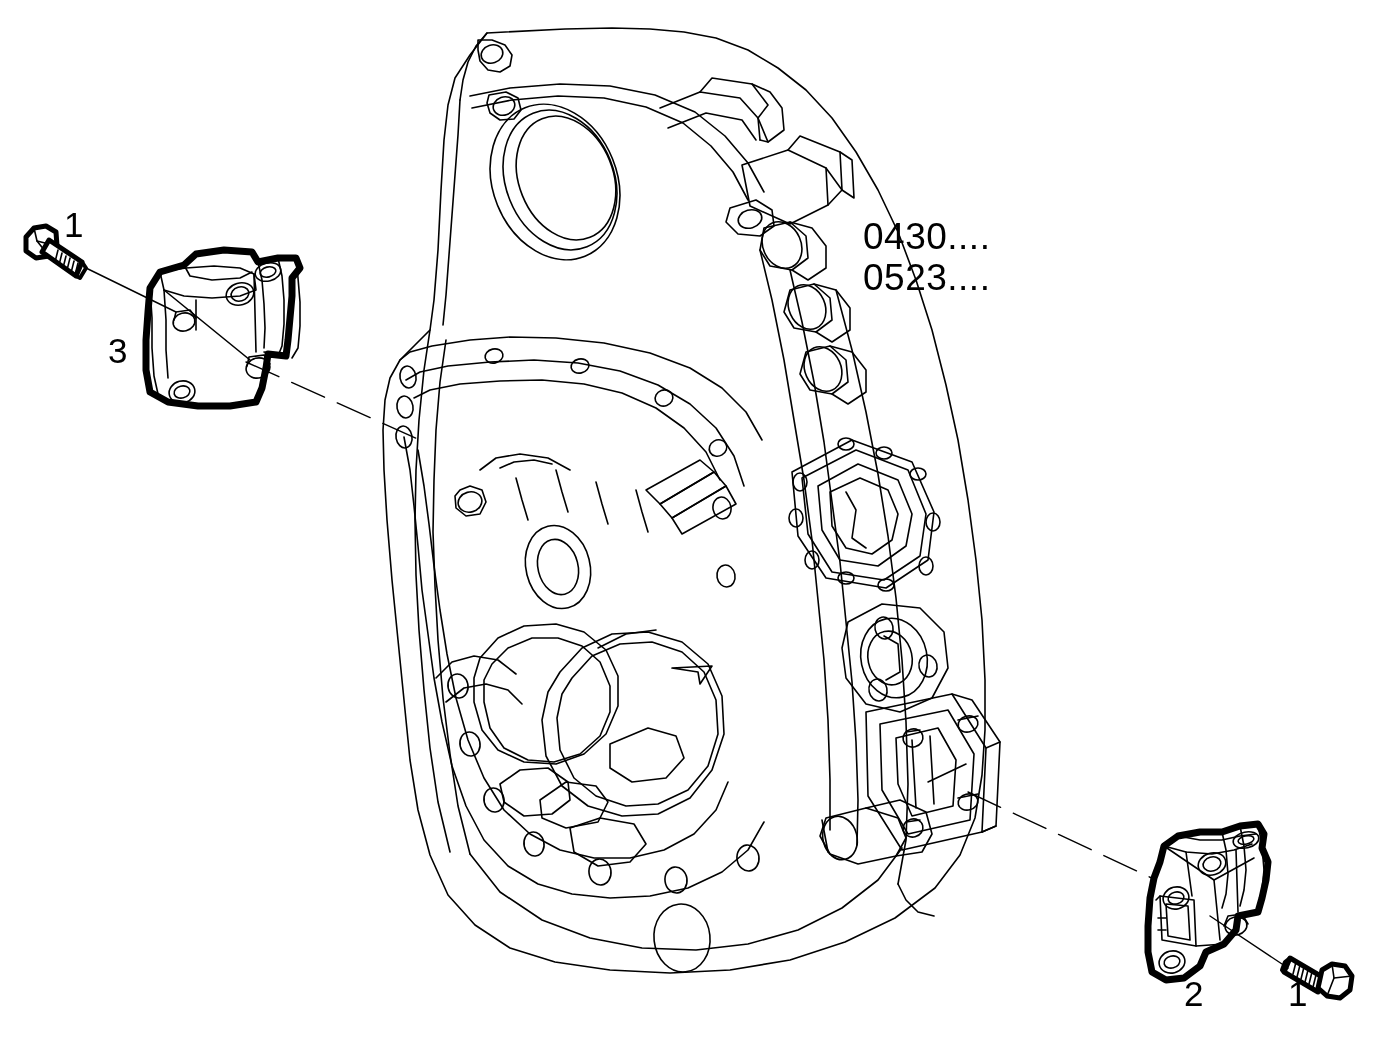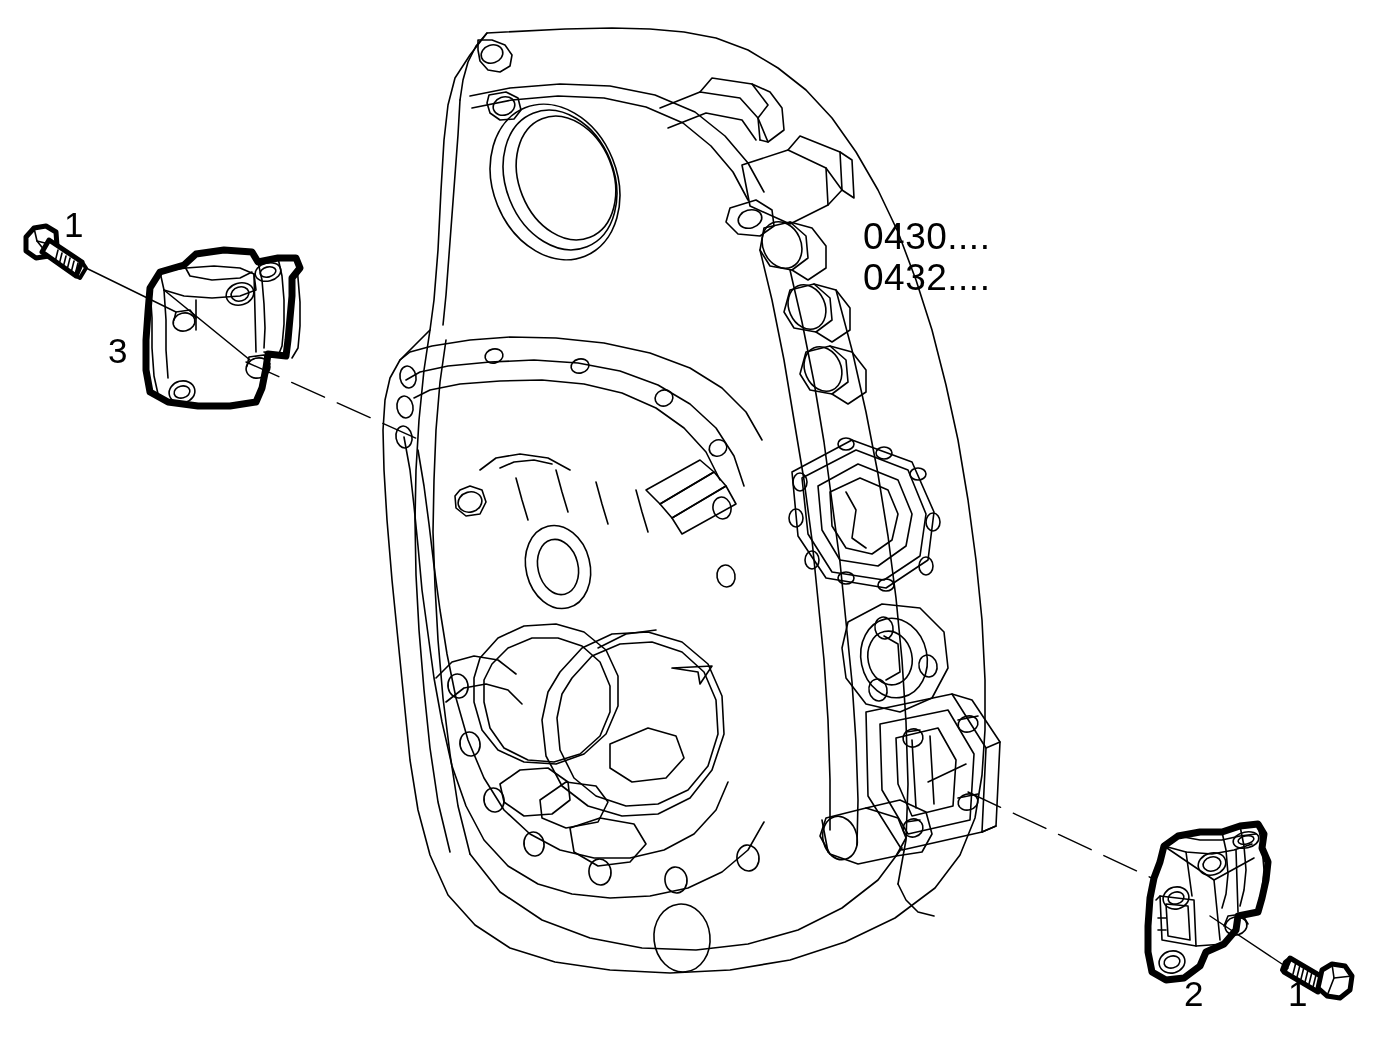--- a/index.html
+++ b/index.html
@@ -383,21 +383,21 @@
         <path d="M968 792 L1156 880" stroke-width="1.4" stroke-dasharray="36 14"></path>
 
         <path d="M1288 968 L1210 916" stroke-width="1.4"></path>
       </g>
 
     </g>
   </svg>
 
   <div class="ref-label" style="left:863px; top:218px;">0430....</div>
 
-  <div class="ref-label" style="left:863px; top:259px;">0432....</div>
+  <div class="ref-label" style="left:863px; top:259px;">0523....</div>
 
   <div class="callout" style="left:64px; top:207px;">1</div>
 
   <div class="callout" style="left:108px; top:333px;">3</div>
 
   <div class="callout" style="left:1184px; top:976px;">2</div>
 
   <div class="callout" style="left:1288px; top:976px;">1</div>
 
 </div>

